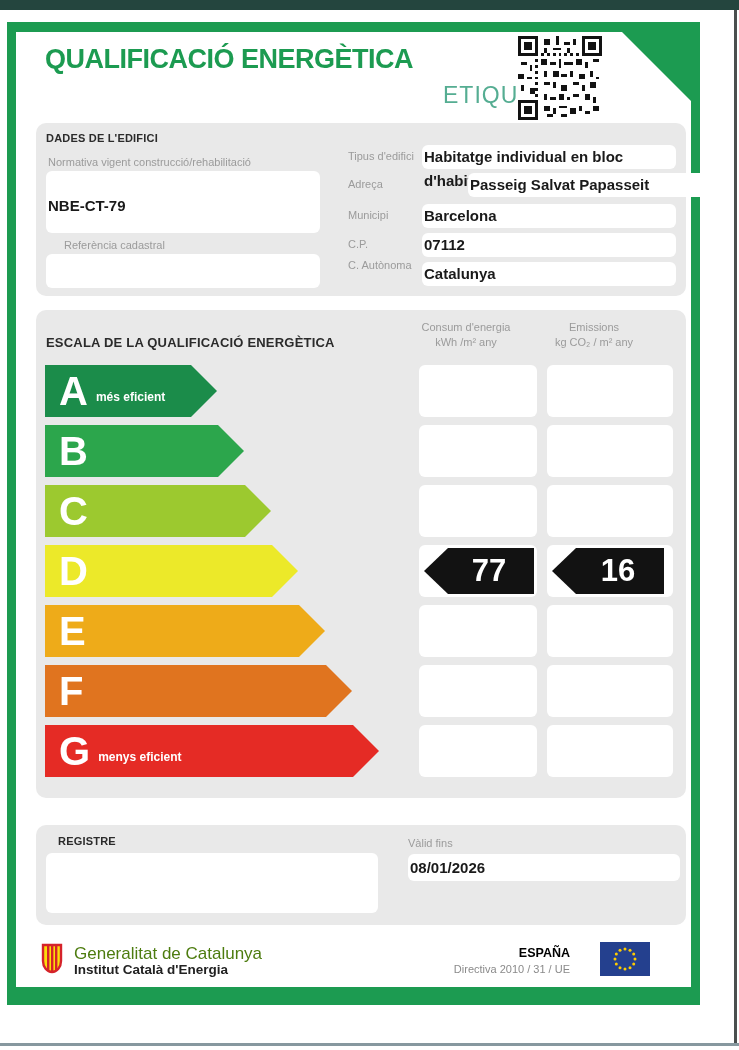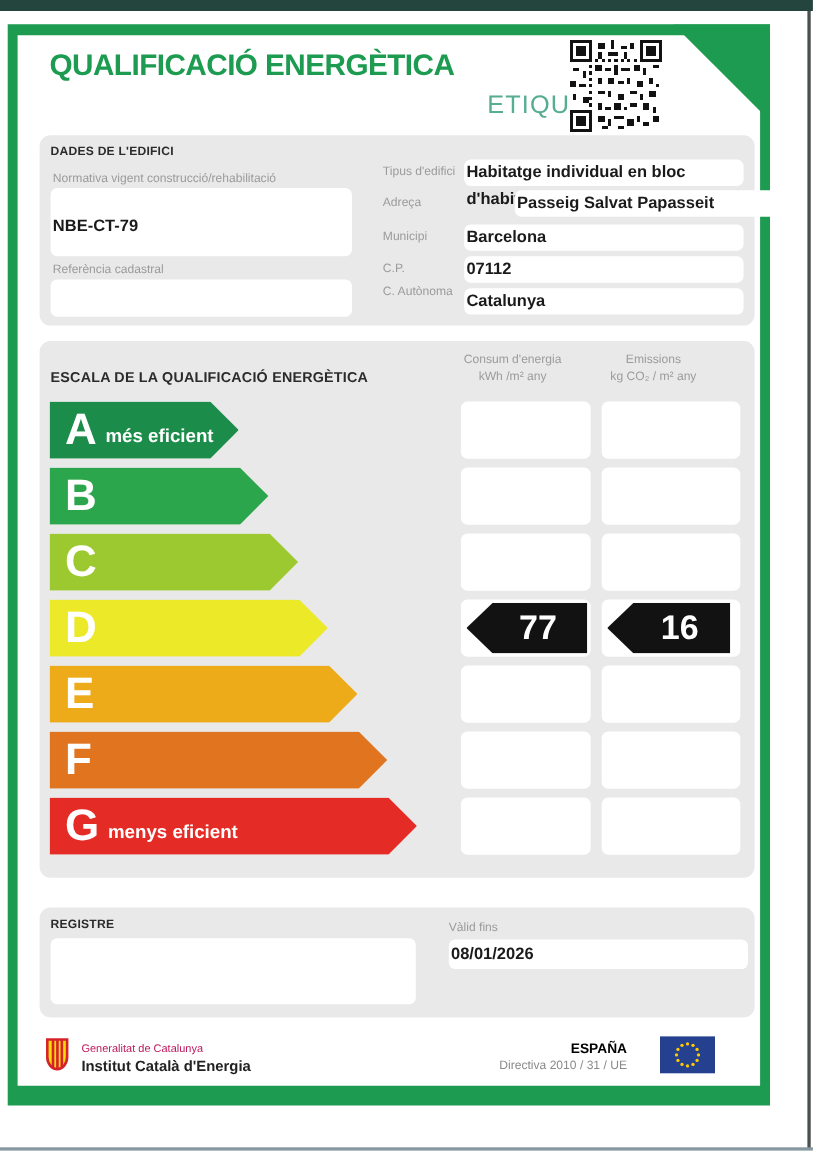--- a/index.html
+++ b/index.html
@@ -40,21 +40,21 @@
 
   
   .col-head { position:absolute; top:10px; text-align:center; font-size:11px; color:#9b9b9b; line-height:15px; }
   .col-head.consum { left:340px; width:180px; }
   .col-head.emiss { left:478px; width:160px; }
 
   .scale-row { position:absolute; left:9px; height:52px; }
   .arrow { position:absolute; left:0; top:0; height:52px; display:flex; align-items:center;
            clip-path:polygon(0 0, calc(100% - 26px) 0, 100% 50%, calc(100% - 26px) 100%, 0 100%); }
   .arrow .letter { font-size:40px; font-weight:bold; color:#fff; padding-left:14px; line-height:46px; }
-  .arrow .note { font-size:17px; font-weight:bold; color:#fff; margin-left:8px; margin-top:12px; }
+  .arrow .note { font-size:12px; font-weight:bold; color:#fff; margin-left:8px; margin-top:12px; }
   .w0{width:172px}.w1{width:199px}.w2{width:226px}.w3{width:253px}.w4{width:280px}.w5{width:307px}.w6{width:334px}
   .t0{top:55px}.t1{top:115px}.t2{top:175px}.t3{top:235px}.t4{top:295px}.t5{top:355px}.t6{top:415px}
   .cell { position:absolute; height:52px; background:#fff; border-radius:6px; }
   .cell.c1 { left:374px; width:118px; }
   .cell.c2 { left:502px; width:126px; }
 
   .val-arrow { position:absolute; top:238px; height:46px; background:#121212; color:#fff;
                display:flex; align-items:center; justify-content:center;
                clip-path:polygon(24px 0, 100% 0, 100% 100%, 24px 100%, 0 50%);
                font-size:31px; font-weight:bold; padding-left:20px; }
@@ -62,21 +62,21 @@
   .va2 { left:516px; width:112px; }
 
   
   .reg-box { left:10px; top:28px; width:332px; height:60px; }
   .valid-box { left:372px; top:29px; width:272px; height:27px; }
   .valid-box .val { line-height:27px; display:block; }
 
   
   .gencat-logo { position:absolute; left:40px; top:943px; width:24px; height:32px; }
   .gencat-text { position:absolute; left:74px; top:946px; line-height:16px; }
-  .gencat-text .l1 { font-size:10px; color:#be185d; }
+  .gencat-text .l1 { font-size:17px; color:#4d7c0f; }
   .gencat-text .l2 { font-size:13.5px; font-weight:bold; color:#222; }
   .footer-right { position:absolute; left:400px; top:946px; width:170px; text-align:right; }
   .footer-right .espana { font-size:12.5px; font-weight:bold; color:#000000; }
   .footer-right .directiva { font-size:11px; color:#8a8a8a; margin-top:3px; }
   .eu-flag { position:absolute; left:600px; top:942px; width:50px; height:34px; }
 </style>
 </head>
 <body>
 
 <div class="page">
@@ -170,21 +170,21 @@
         <rect x="15" y="27" width="2" height="1"></rect>
     </g>
   </svg>
 
   <div class="panel panel-dades">
     <div class="section-title" style="left:10px; top:9px;">DADES DE L'EDIFICI</div>
     <div class="lbl" style="left:12px; top:33px;">Normativa vigent construcció/rehabilitació</div>
     <div class="box f-norm-box">
       <span class="val">NBE-CT-79</span>
     </div>
-    <div class="lbl" style="left:12px; top:116px;">Referència cadastral</div>
+    <div class="lbl" style="left:28px; top:116px;">Referència cadastral</div>
     <div class="box f-cad-box">
       <span class="val"></span>
     </div>
 
     <div class="lbl r-label" style="top:27px;">Tipus d'edifici</div>
     <div class="box r-box" style="top:22px;">
       <span class="val">Habitatge individual en bloc d'habitatges</span>
     </div>
     <div class="lbl r-label" style="top:55px;">Adreça</div>
     <div class="box r-box" style="top:50px;margin-left:46px;">
@@ -269,21 +269,21 @@
 
     <div class="val-arrow va1">
       <span>77</span>
     </div>
     <div class="val-arrow va2">
       <span>16</span>
     </div>
   </div>
 
   <div class="panel panel-registre">
-    <div class="section-title" style="left:10px; top:10px;">REGISTRE</div>
+    <div class="section-title" style="left:22px; top:10px;">REGISTRE</div>
     <div class="box reg-box">
       <span class="val"></span>
     </div>
     <div class="lbl" style="left:372px; top:12px;">Vàlid fins</div>
     <div class="box valid-box">
       <span class="val">08/01/2026</span>
     </div>
   </div>
 
   <svg class="gencat-logo" viewBox="0 0 24 32">

